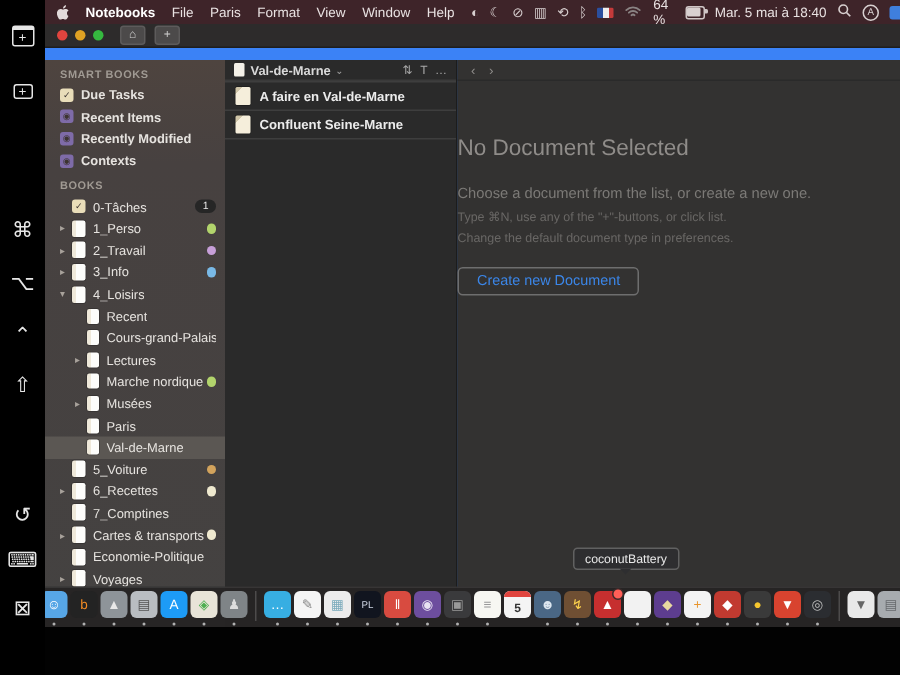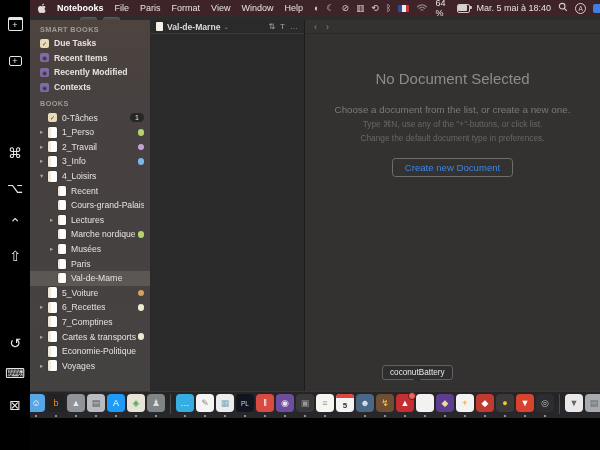--- a/index.html
+++ b/index.html
@@ -41,21 +41,21 @@
 
   
   #titlebar{position:absolute;left:0;top:16px;width:570px;height:16px;background:#2d2b2b;
             display:flex;align-items:center;padding-left:8px;box-sizing:border-box;border-bottom:1px solid #1e1e1e;}
   .tl{width:7px;height:7px;border-radius:50%;margin-right:5px;cursor:pointer;}
   .tl.r{background:#e0443e;} .tl.y{background:#dfa123;} .tl.g{background:#35b83f;}
   .tb-btn{margin-left:6px;width:15px;height:11px;background:#4c4a4a;border:1px solid #5d5b5b;border-radius:2.5px;
           color:#cfcfcf;font-size:8px;line-height:10px;text-align:center;cursor:pointer;}
 
   
-  #cols{position:absolute;left:0;top:20px;width:570px;height:386px;display:flex;}
+  #cols{position:absolute;left:0;top:40px;width:570px;height:386px;display:flex;}
 
   
   #sidebar{width:120px;background:linear-gradient(180deg,#4e443f 0%,#474140 18%,#444241 100%);
            box-sizing:border-box;overflow:hidden;font-size:8.6px;}
   .side-head{color:#a09a93;font-size:7.3px;letter-spacing:.4px;padding:5px 0 2px 10px;font-weight:bold;}
   .srow{display:flex;align-items:center;height:14.6px;padding-left:10px;padding-right:6px;color:#e6e3df;cursor:pointer;}
   .srow .chev{width:8px;font-size:6.5px;color:#a8a29b;flex:none;}
   .srow .bic{flex:none;width:9px;height:11px;border-radius:1.5px;margin-right:5px;
              background:linear-gradient(90deg,#efe9da 0 30%,#fdfdfb 30% 100%);box-shadow:0 0 0 .5px rgba(0,0,0,.25);}
   .srow .bic.child{width:8px;height:10px;}
@@ -81,21 +81,21 @@
   .lrow:first-child{border-top:1px solid #3e3e3e;}
   .doc-ic{flex:none;width:10px;height:12px;margin-right:6px;border-radius:1px;
           background:linear-gradient(135deg,#cfc5a8 0 3.5px,#f5eedb 3.5px 100%);box-shadow:0 0 0 .5px rgba(0,0,0,.3);}
   .lrow .lt{font-size:8.8px;font-weight:bold;white-space:nowrap;overflow:hidden;}
 
   
   #main{flex:1;background:#333231;display:flex;flex-direction:column;}
   #main-nav{height:13px;display:flex;align-items:center;gap:9px;padding-left:9px;border-bottom:1px solid #2a2a2a;
             color:#8f8d8b;font-size:9px;}
   #main-nav span{cursor:pointer;}
-  #main-center{text-align:center;padding-top:36px;}
+  #main-center{padding-top:36px;}
   #nd-title{font-size:15px;color:#8f8c89;}
   #nd-line1{font-size:9.8px;color:#7c7a77;margin-top:17px;}
   #nd-line2,#nd-line3{font-size:8.3px;color:#696765;margin-top:4px;}
   #create-btn{display:inline-block;margin-top:15px;padding:3px 12px;border:1px solid #6e6e6e;border-radius:3.5px;
               color:#3b86e8;font-size:9.6px;cursor:pointer;background:transparent;}
 
   
   #dock{position:absolute;left:0;right:0;top:391px;height:27px;background:rgba(38,36,36,.97);
         border-top:1px solid rgba(255,255,255,.08);display:flex;align-items:flex-start;justify-content:center;
         padding-top:2px;box-sizing:border-box;z-index:20;}
@@ -342,20 +342,30 @@
           <span class="bic"></span>
           <span class="ttl">Val-de-Marne</span>
           <span class="chev">⌄</span>
           <span class="sp"></span>
           <span id="mid-tools" style="display:flex;">
               <span class="tool">⇅</span>
               <span class="tool">T</span>
               <span class="tool">…</span>
             </span>
         </div>
+        <div id="doc-list">
+            <div class="lrow">
+              <span class="doc-ic"></span>
+              <span class="lt">A faire en Val-de-Marne</span>
+            </div>
+            <div class="lrow">
+              <span class="doc-ic"></span>
+              <span class="lt">Confluent Seine-Marne</span>
+            </div>
+          </div>
       </div>
 
       <div id="main">
         <div id="main-nav">
           <span>‹</span>
           <span>›</span>
         </div>
         <div id="main-center">
           <div id="nd-title">No Document Selected</div>
           <div id="nd-line1">Choose a document from the list, or create a new one.</div>

